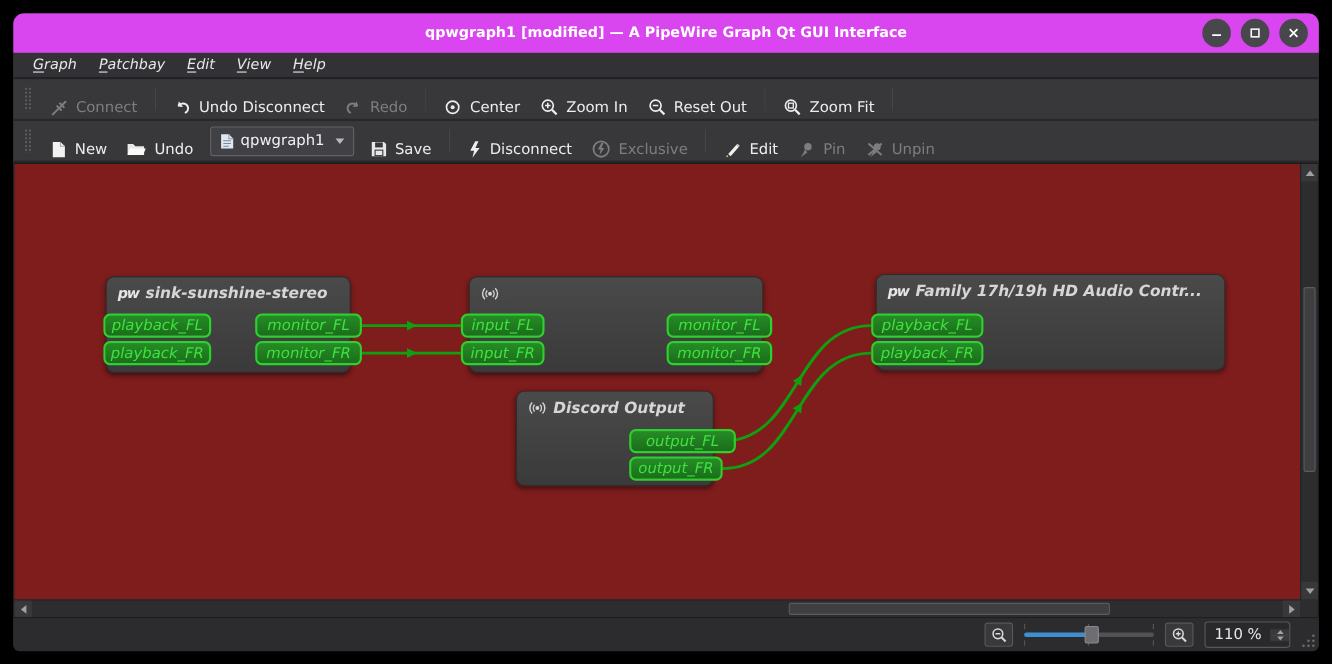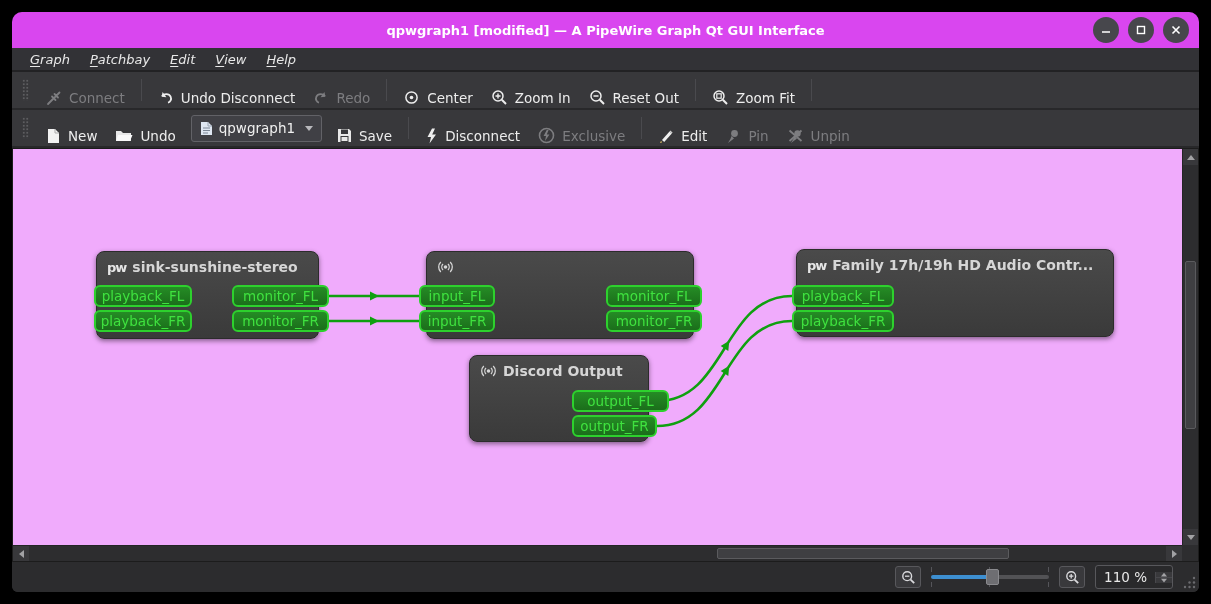--- a/index.html
+++ b/index.html
@@ -42,21 +42,21 @@
            background:#404045; border:1px solid #626267; border-radius:3px;
            color:#f0f0f0; font-size:13.5px; margin:0 6px; cursor:pointer; }
   .combo .caret { width:0; height:0; border-left:4px solid transparent;
                   border-right:4px solid transparent; border-top:5px solid #b9b9bd;
                   margin-left:4px; }
 
   
   .canvas-frame { flex:1 1 auto; position:relative; background:#2a2a2a;
                   border:1px solid #1c1c1c; overflow:hidden; }
   .viewport { position:absolute; left:0; top:0; right:16px; bottom:16px;
-              background:#f0abfc; overflow:hidden; }
+              background:#7f1d1d; overflow:hidden;font-style:italic; }
   .wires { position:absolute; left:0; top:0; width:100%; height:100%; z-index:1;
            overflow:visible; }
   .node { position:absolute; z-index:2; border-radius:8px;
           background:linear-gradient(#4a4a4a, #3a3a3a); border:1px solid #2c2c2c;
           box-shadow:0 2px 5px rgba(0,0,0,.45); }
   .node-title { display:flex; align-items:center; gap:6px; padding:7px 10px 0 10px;
                 color:#d6d6d6; font-size:14px; font-weight:bold; white-space:nowrap;
                 overflow:hidden; }
   .pw-glyph { font-size:13px; font-weight:bold; color:#e6e6e6; letter-spacing:-1px; }
   .port { position:absolute; z-index:3; height:22px; border-radius:6px;

